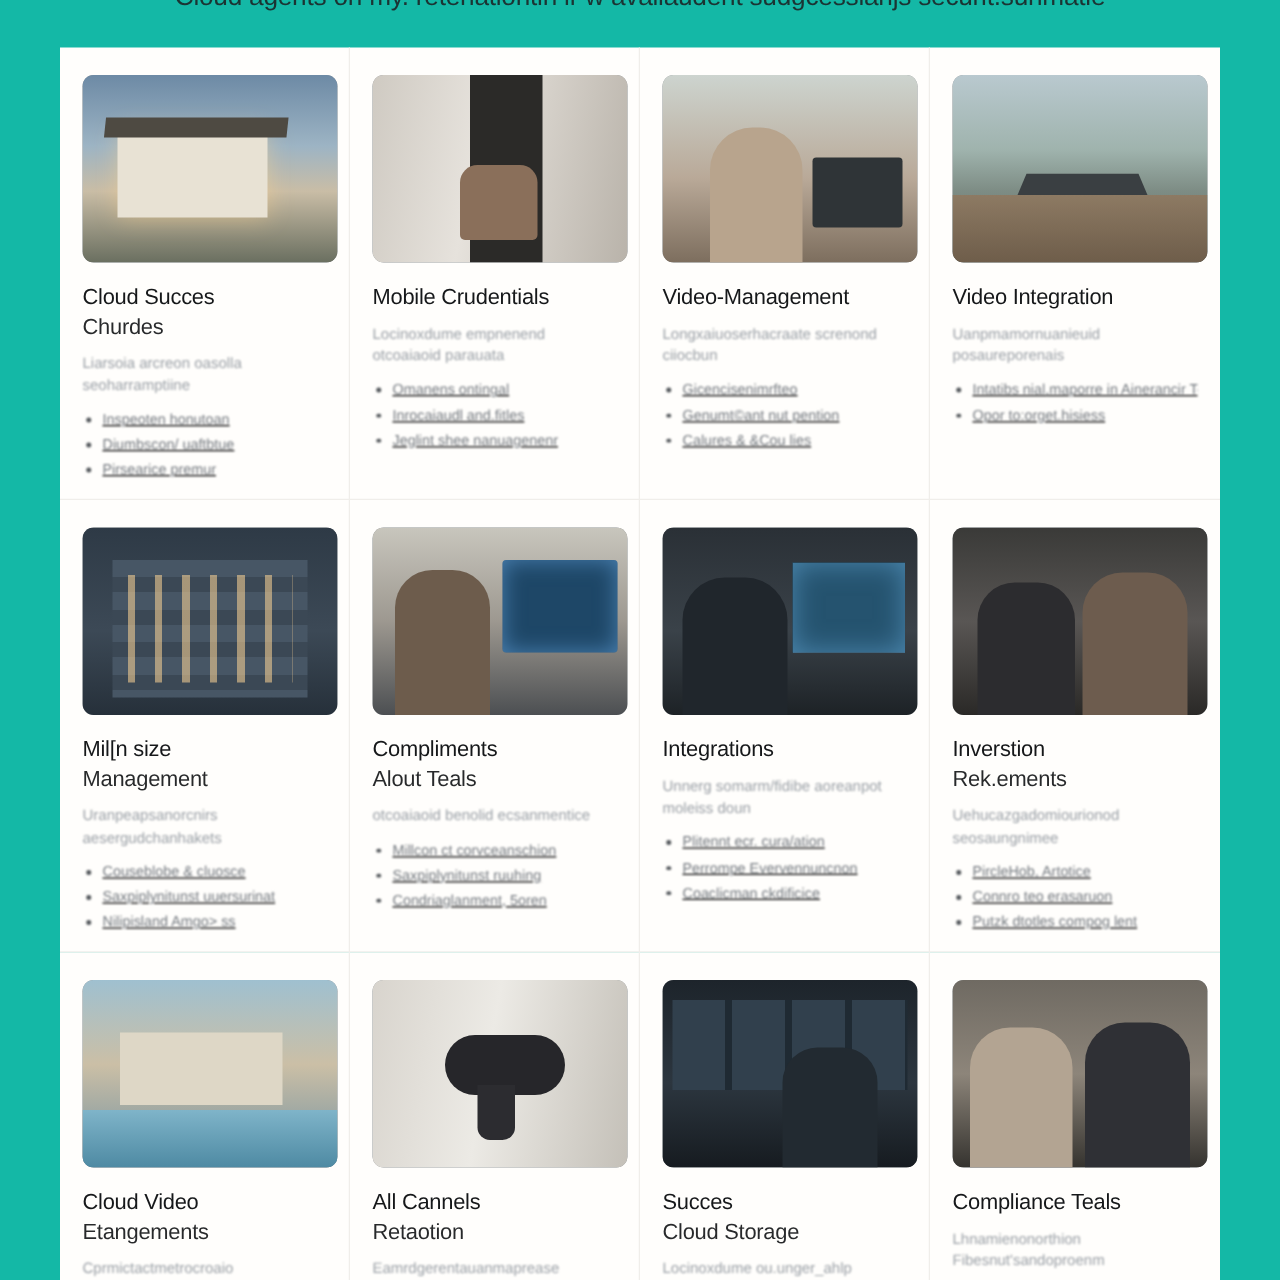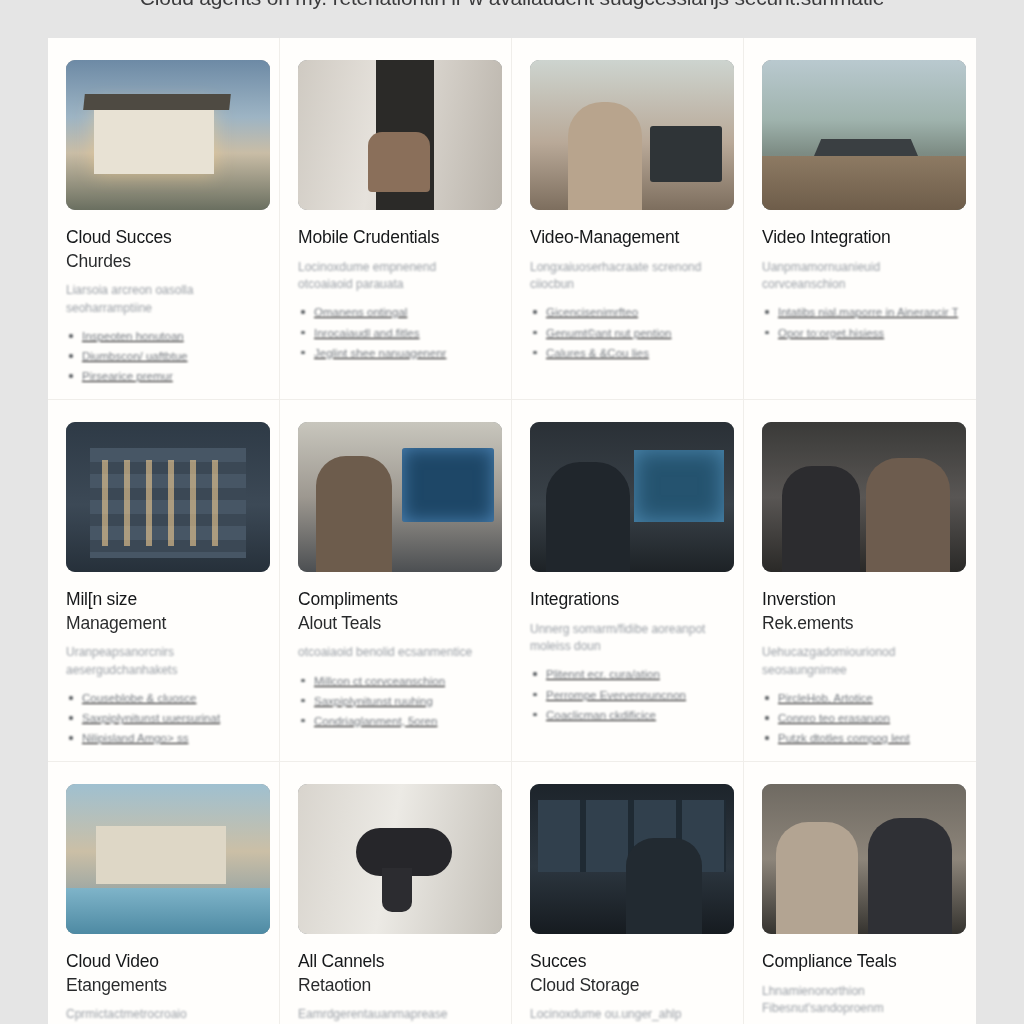--- a/index.html
+++ b/index.html
@@ -6,21 +6,21 @@
   html, body {
     margin: 0; padding: 0;
     width: 1024px; height: 1024px;
     background: #ffffff;
     font-family: "Liberation Sans", sans-serif;
     overflow: hidden;
   }
   .page {
     width: 1024px; height: 1024px;
     position: relative;
-    background: #e5e5e5;
+    background: #14b8a6;
     overflow: hidden;
   }
   .header {
     position: absolute;
     top: -14px; left: 0; width: 1024px;
     text-align: center;
     font-size: 21px;
     color: #1d1d1f;
     letter-spacing: -0.2px;
     white-space: nowrap;
@@ -294,21 +294,21 @@
     </div>
 
     <div class="card">
       <div class="thumb">
           <div class="ph art-lake"></div>
         </div>
       <div class="card-title">
         <span>Video Integration</span>
         <span class="t2"></span>
       </div>
-      <div class="card-sub">Uanpmamornuanieuid corvceanschion</div>
+      <div class="card-sub">Uanpmamornuanieuid posaureporenais</div>
       <ul class="bullets">
         <li>Intatibs nial,maporre in Ainerancir Tobte Feed</li>
         <li>Opor to:orget.hisiess</li>
       </ul>
     </div>
 
     <div class="card">
       <div class="thumb">
           <div class="ph art-building"></div>
         </div>

